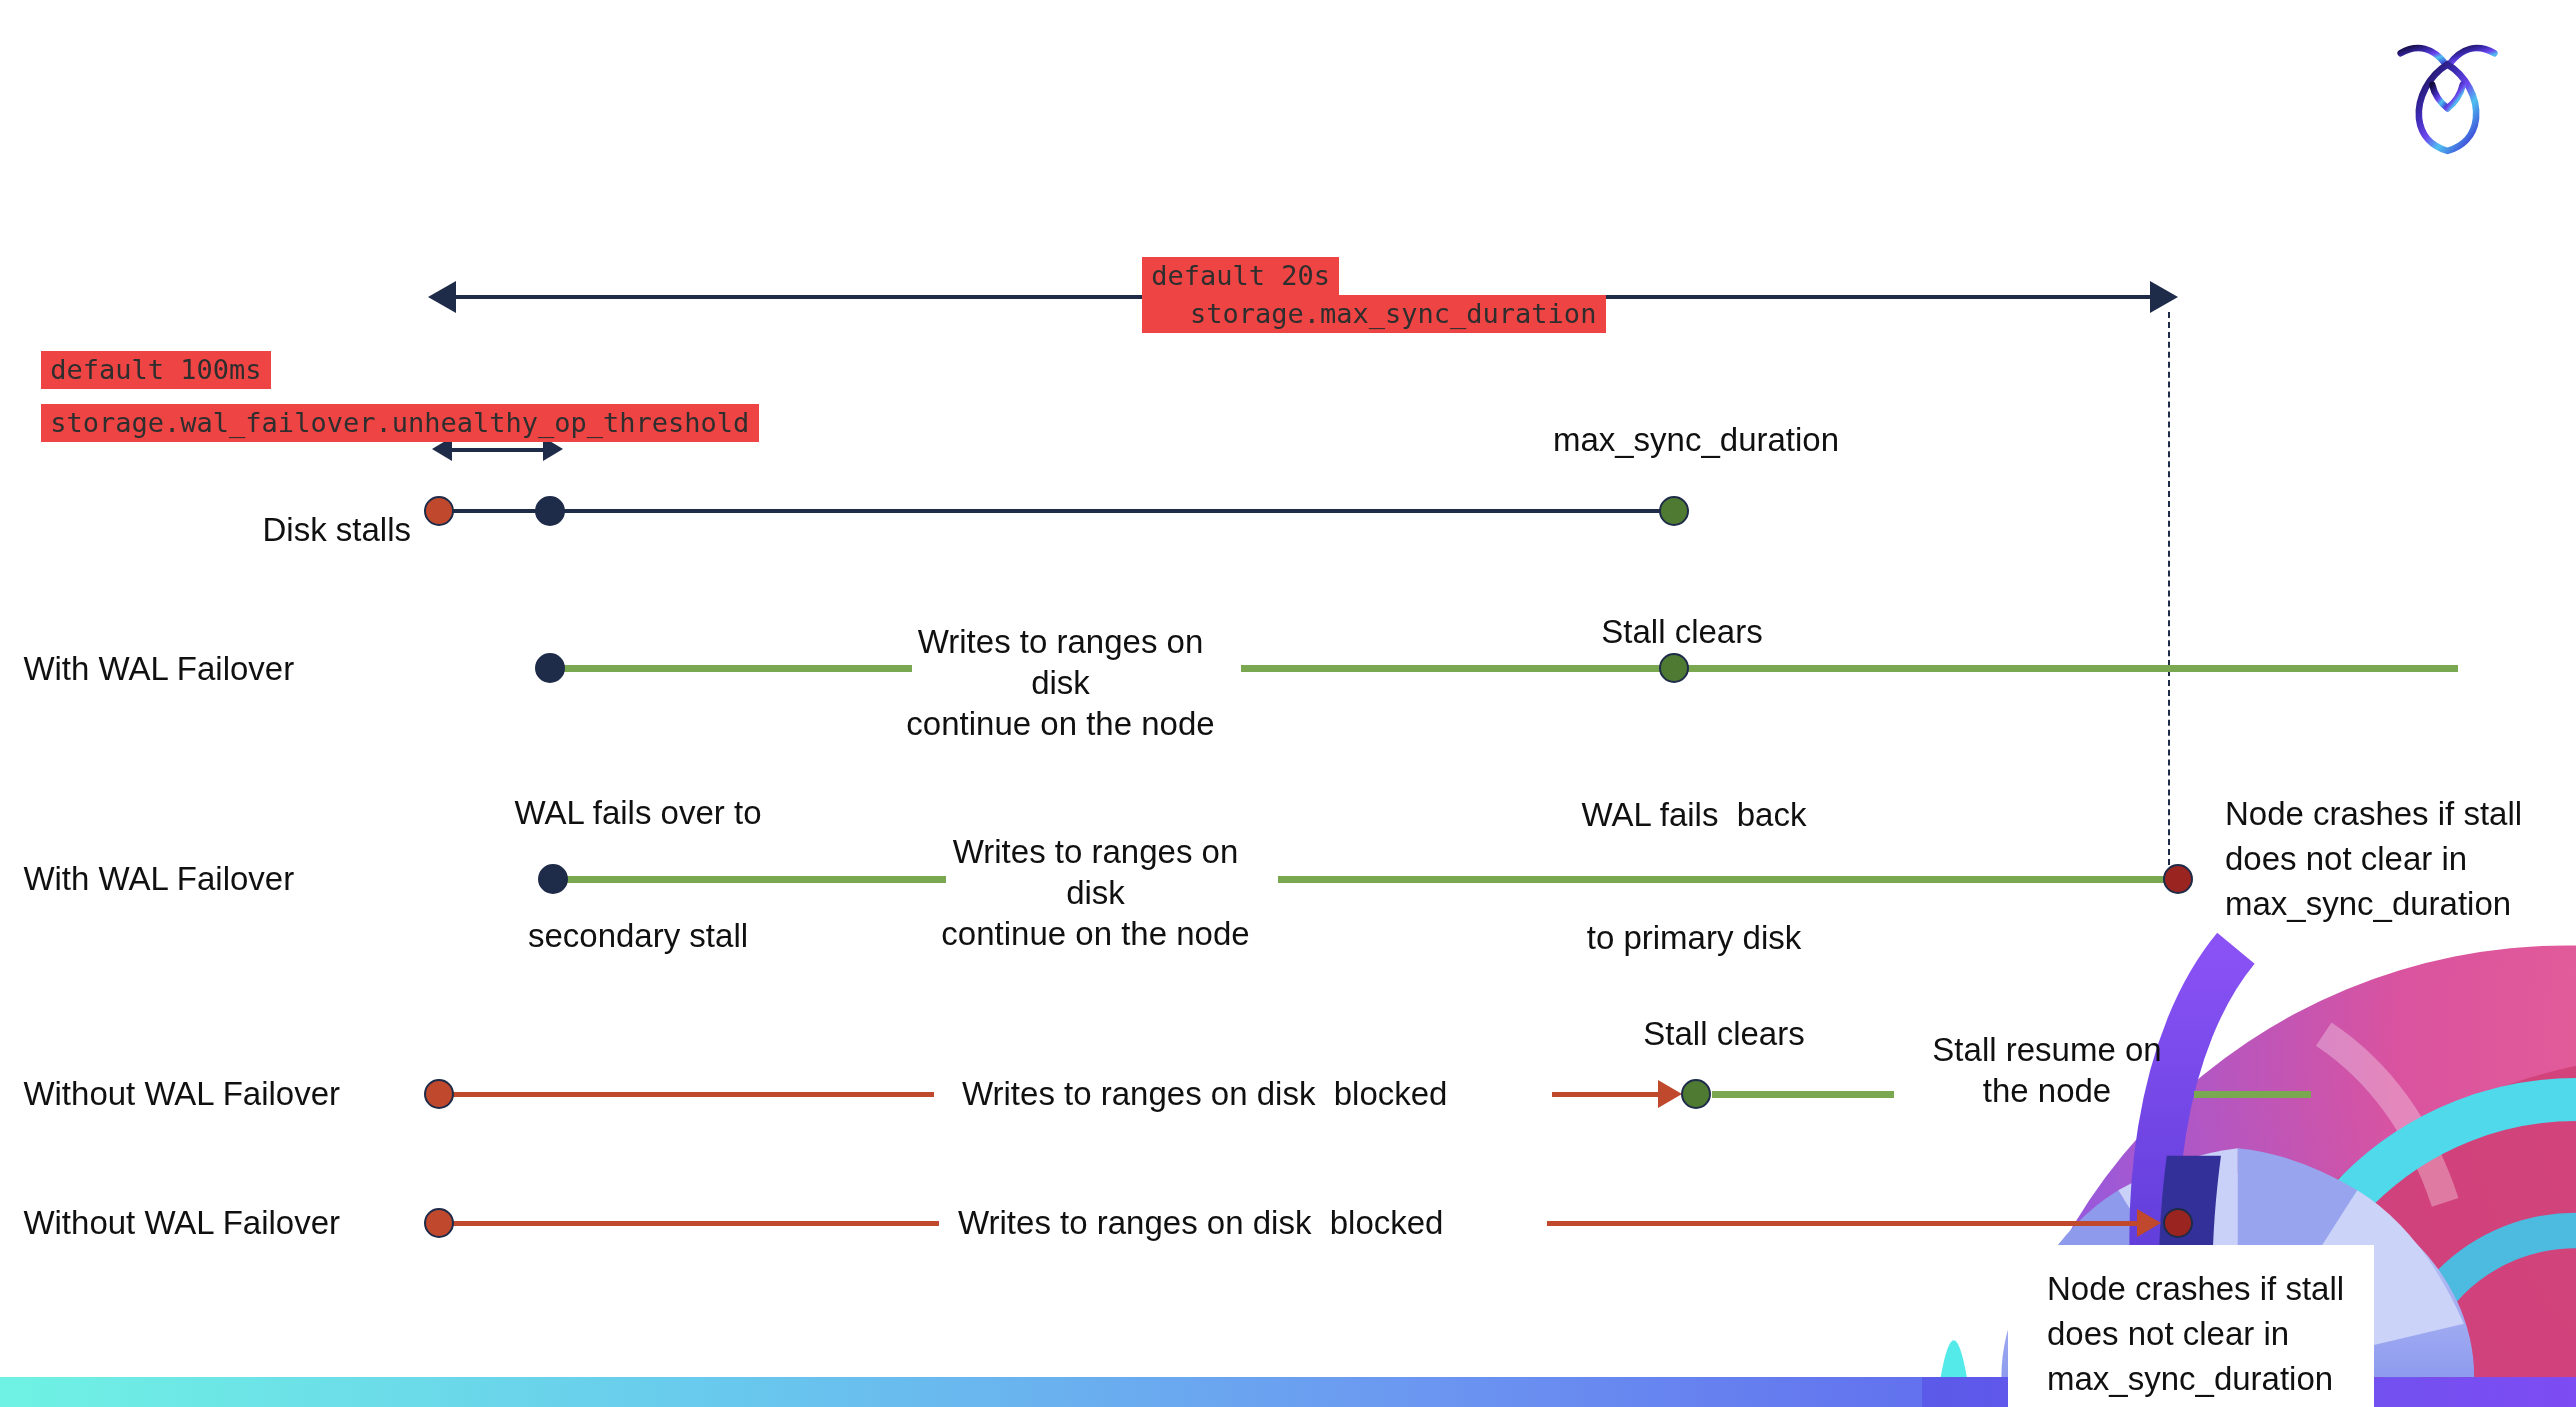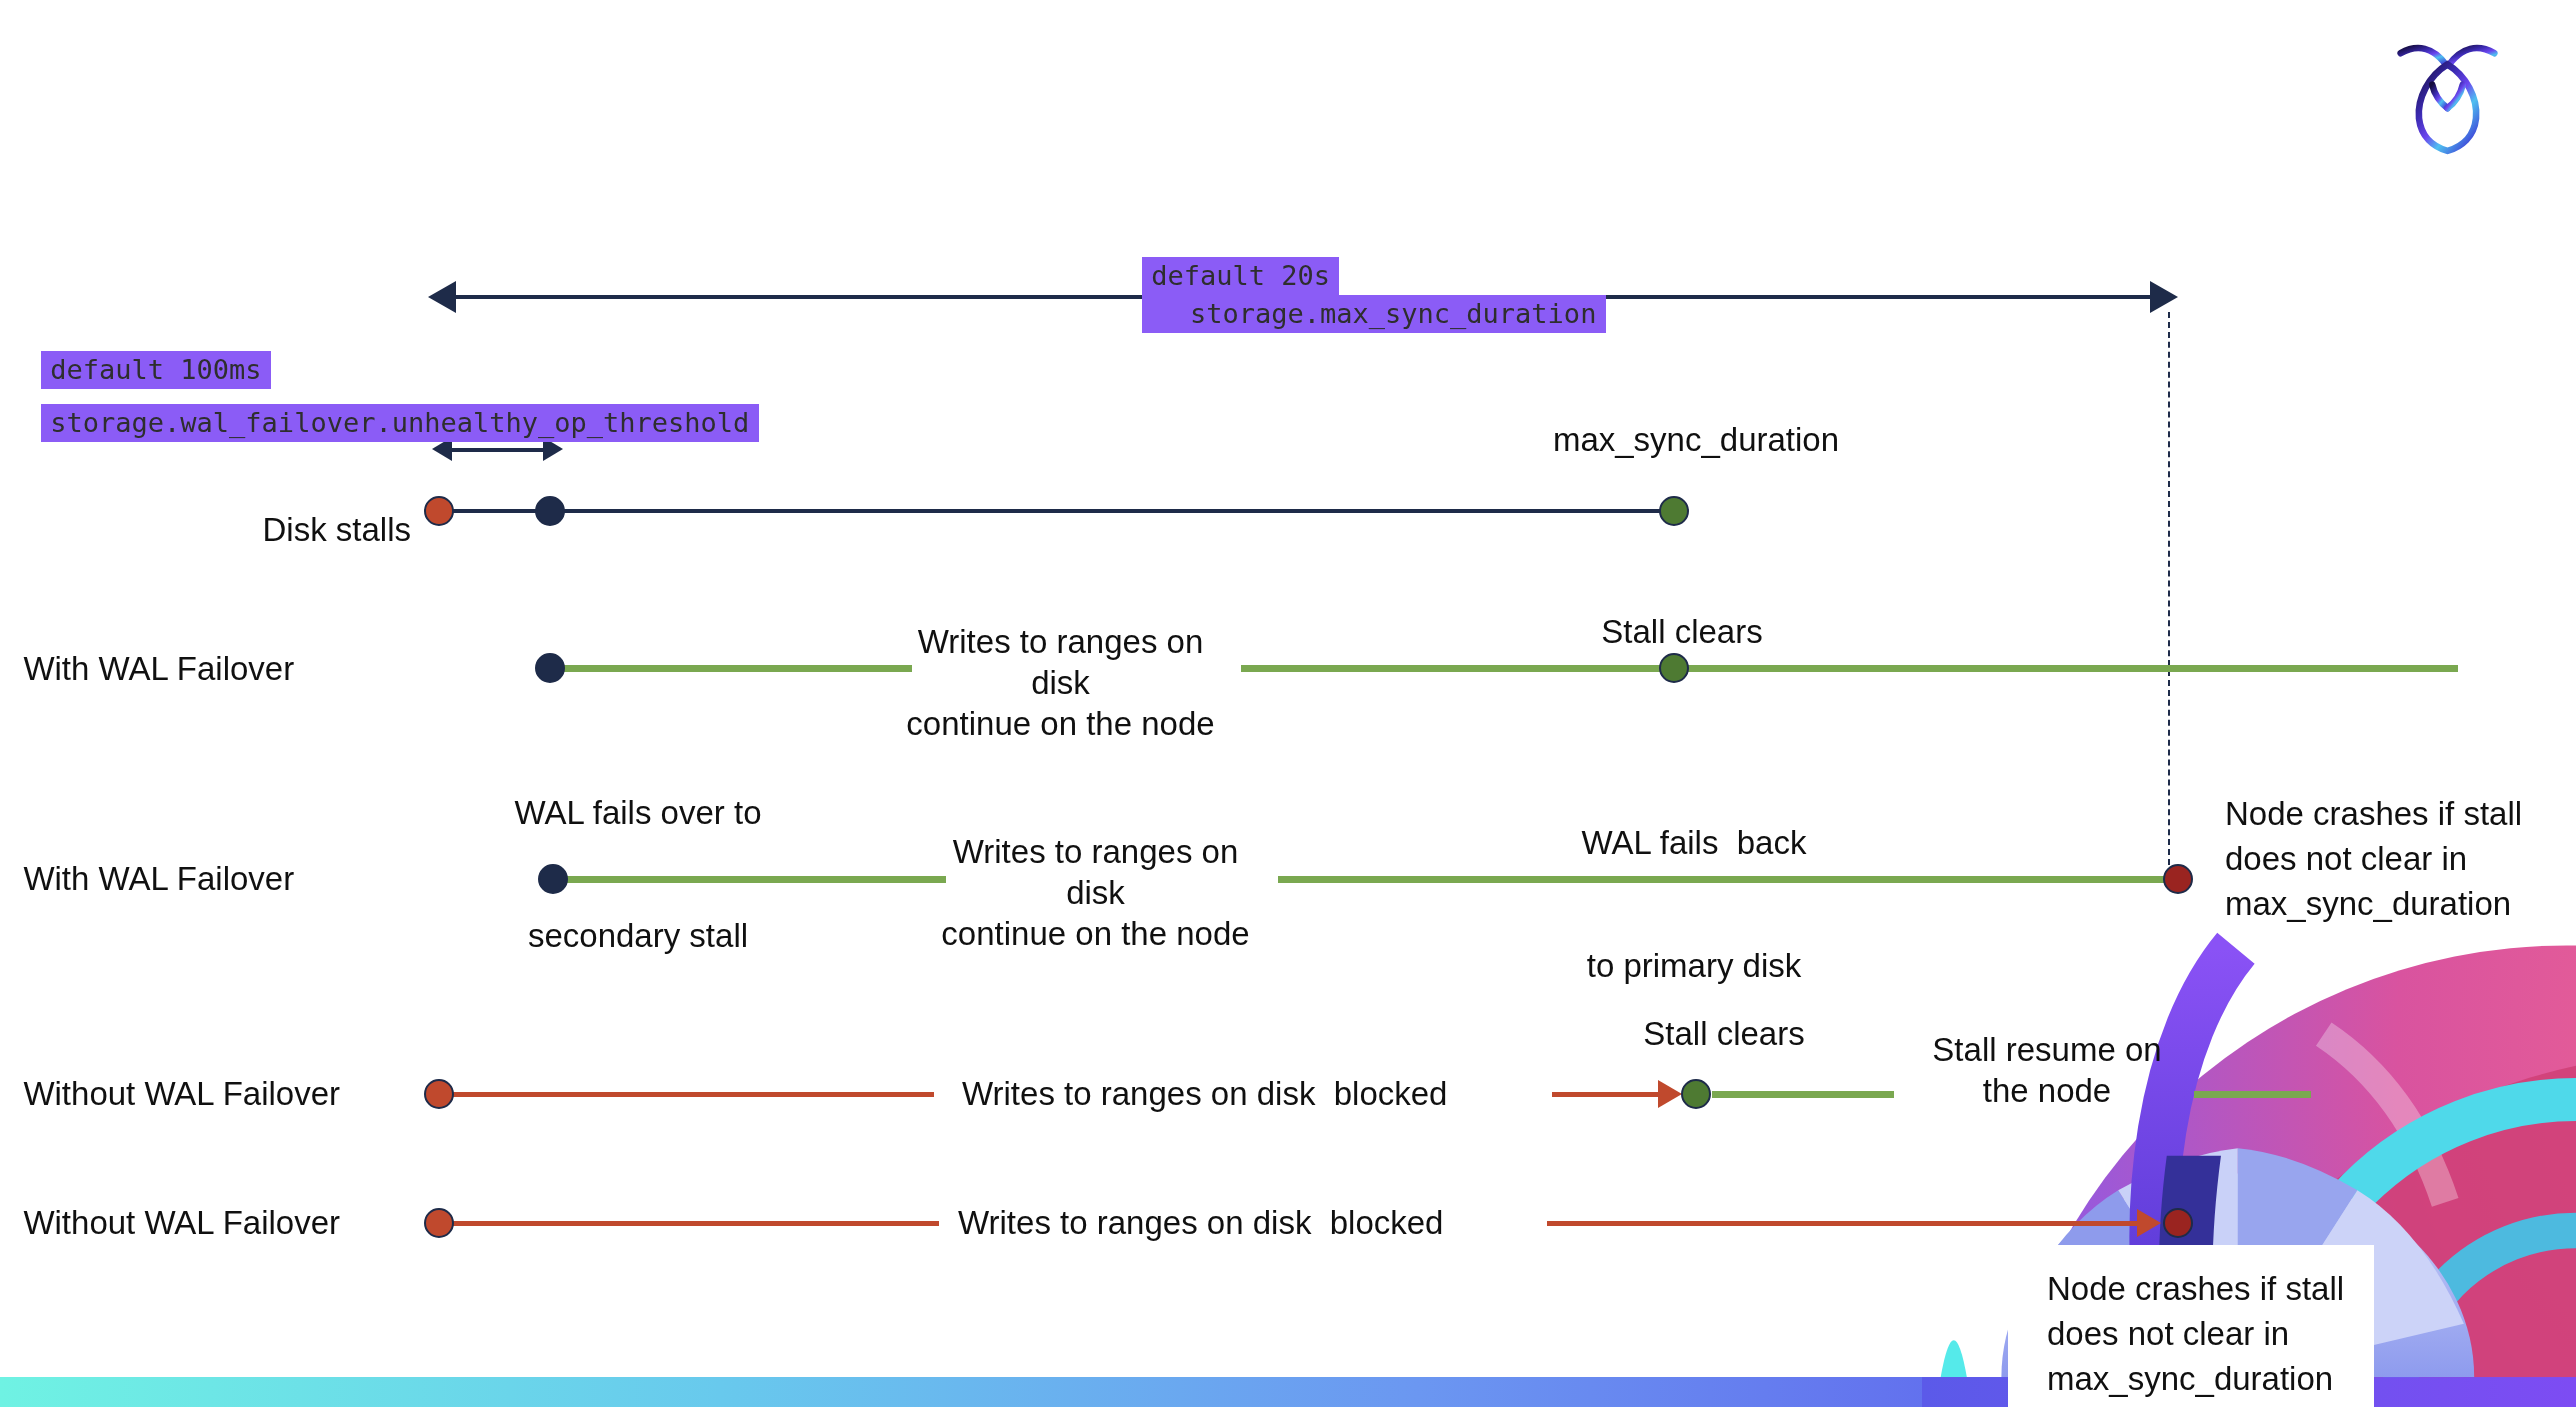--- a/index.html
+++ b/index.html
@@ -2,21 +2,21 @@
 <html style="font-size:15px"><head>
 <meta charset="utf-8">
 <style>
   html,body{margin:0;padding:0;background:#ffffff;}
   #slide{position:relative;width:2576px;height:1408px;background:#ffffff;overflow:hidden;
          font-family:"Liberation Sans",sans-serif;color:#101010;}
   .txt{position:absolute;font-size:33px;line-height:41px;color:#101010;z-index:7;}
   .ctr{text-align:center;}
   .pre{white-space:pre;}
   .mono{position:absolute;font-family:"DejaVu Sans Mono",monospace;font-size:27px;line-height:32px;
-        background:#8b5cf6;color:#2e2e2e;padding:2.8px 9.3px;z-index:7;white-space:pre;}
+        background:#ef4444;color:#2e2e2e;padding:2.8px 9.3px;z-index:7;white-space:pre;}
   .hline{position:absolute;z-index:5;}
   .navy-line{background:#1e2b49;height:3.7px;}
   .green-line{background:#7aa850;height:6.5px;}
   .red-line{background:#c0492d;height:4.7px;}
   .dot{position:absolute;width:30px;height:30px;border-radius:50%;
        border:2.8px solid #1e2b49;box-sizing:border-box;z-index:6;transform:translate(-50%,-50%);}
   .dot-red{background:#c0492d;}
   .dot-navy{background:#1e2b49;}
   .dot-green{background:#4e7a32;}
   .dot-maroon{background:#9a2420;}
@@ -127,21 +127,21 @@
   <div class="dot dot-green" style="left:1674px;top:668px;"></div>
   <div class="txt ctr" style="left:897px;top:621px;width:327px;">
     <div>Writes to ranges on disk</div>
     <div>continue on the node</div>
   </div>
   <div class="txt ctr" style="left:1542px;top:611px;width:280px;">Stall clears</div>
   <div class="txt ctr pre" style="left:458px;top:710px;width:360px;">
     <div>WAL fails over to</div>
     <div>secondary stall</div>
   </div>
-  <div class="txt ctr pre" style="left:1514px;top:740px;width:360px;text-align:center;">
+  <div class="txt ctr pre" style="left:1514px;top:712px;width:360px;text-align:center;">
     <div>WAL fails  back</div>
     <div>to primary disk</div>
   </div>
 
   <div class="txt" style="left:23.4px;top:858px;">With WAL Failover</div>
   <div class="hline green-line" style="left:566px;top:876px;width:380px;"></div>
   <div class="hline green-line" style="left:1278px;top:876px;width:887px;"></div>
   <div class="dot dot-navy" style="left:553px;top:879px;"></div>
   <div class="dot dot-maroon" style="left:2178px;top:879px;"></div>
   <div class="txt ctr" style="left:932px;top:831px;width:327px;">

